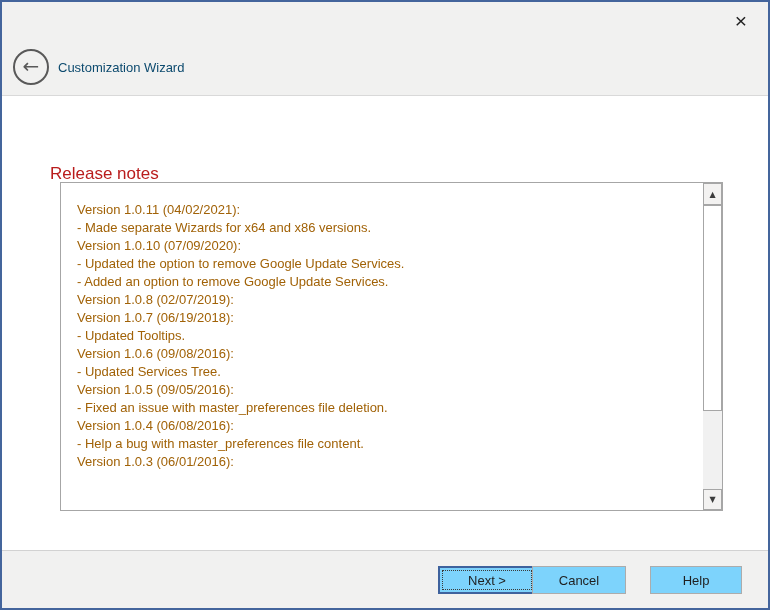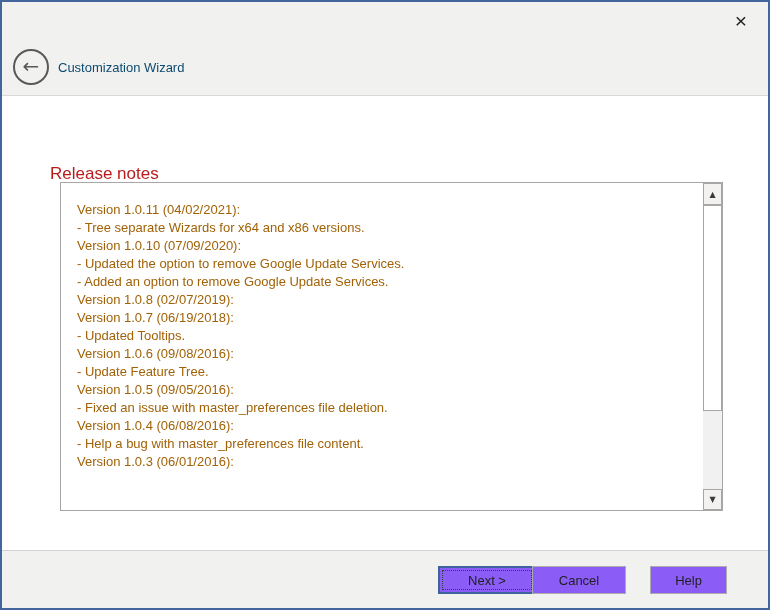--- a/index.html
+++ b/index.html
@@ -74,35 +74,35 @@
     position:absolute;left:0;top:0;width:19px;height:206px;
     background:#ffffff;border:1px solid #a6a6a6;cursor:pointer;
   }
   
   #footer{
     position:absolute;left:0;top:548px;width:766px;height:58px;
     background:#f1f1f0;border-top:1px solid #d2d2d2;
   }
   .btn{
     position:absolute;top:15px;height:28px;
-    background:#8b5cf6;font-size:13px;color:#1f1f1f;
+    background:#7dd3fc;font-size:13px;color:#1f1f1f;
     font-family:"Liberation Sans", sans-serif;
     display:flex;align-items:center;justify-content:center;
     cursor:pointer;
   }
   #next-btn{
     left:436px;width:98px;
     border:2px solid #3e629d;position:absolute;
   }
   #next-btn::before{
     content:"";position:absolute;left:2px;top:2px;right:2px;bottom:2px;
     border:1px dotted #3a3a3a;pointer-events:none;
   }
   #cancel-btn{left:530px;width:94px;border:1px solid #acacac;}
-  #help-btn{left:648px;width:77px;border:1px solid #acacac;}
+  #help-btn{left:648px;width:92px;border:1px solid #acacac;}
 </style>
 </head>
 <body>
 
 <div id="window">
 
   <div id="header">
     <button id="back-btn">
       <span class="arrow">←</span>
     </button>
@@ -110,29 +110,29 @@
     <button id="close-btn">
       <span>×</span>
     </button>
   </div>
 
   <div id="page-heading">Release notes</div>
 
   <div id="notes-box">
     <div id="notes-lines">
         <div class="rn-line">Version 1.0.11 (04/02/2021):</div>
-        <div class="rn-line">- Tree separate Wizards for x64 and x86 versions.</div>
+        <div class="rn-line">- Made separate Wizards for x64 and x86 versions.</div>
         <div class="rn-line">Version 1.0.10 (07/09/2020):</div>
         <div class="rn-line">- Updated the option to remove Google Update Services.</div>
         <div class="rn-line">- Added an option to remove Google Update Services.</div>
         <div class="rn-line">Version 1.0.8 (02/07/2019):</div>
         <div class="rn-line">Version 1.0.7 (06/19/2018):</div>
         <div class="rn-line">- Updated Tooltips.</div>
         <div class="rn-line">Version 1.0.6 (09/08/2016):</div>
-        <div class="rn-line">- Update Feature Tree.</div>
+        <div class="rn-line">- Updated Services Tree.</div>
         <div class="rn-line">Version 1.0.5 (09/05/2016):</div>
         <div class="rn-line">- Fixed an issue with master_preferences file deletion.</div>
         <div class="rn-line">Version 1.0.4 (06/08/2016):</div>
         <div class="rn-line">- Help a bug with master_preferences file content.</div>
         <div class="rn-line">Version 1.0.3 (06/01/2016):</div>
       </div>
     <div id="scrollbar">
       <button class="sb-btn up">
         <span>▲</span>
       </button>

